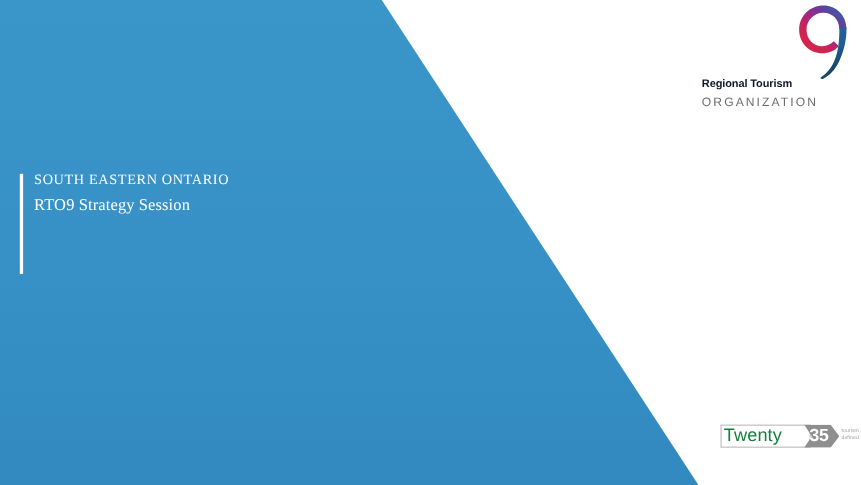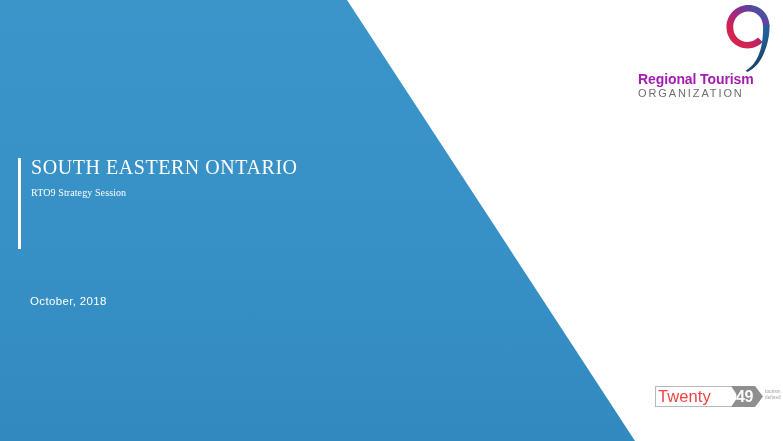--- a/index.html
+++ b/index.html
@@ -47,39 +47,39 @@
 
   
   .title-block {
     position: absolute;
     left: 31px;
     top: 155px;
     width: 430px;
   }
   .eyebrow {
     font-family: "Liberation Serif", serif;
-    font-size: 20px;
+    font-size: 13px;
     letter-spacing: 0.55px;
     color: #ffffff;
     line-height: 1.25;
     white-space: nowrap;
   }
   .main-title {
     font-family: "Liberation Sans", sans-serif;
     font-weight: bold;
     font-size: 31px;
     color: #ffffff;
     line-height: 1.22;
     letter-spacing: -0.2px;
     margin-top: 5px;
     white-space: nowrap;
   }
   .subtitle {
     font-family: "Liberation Serif", serif;
-    font-size: 10px;
+    font-size: 15px;
     color: #ffffff;
     line-height: 1.25;
     margin-top: 7px;
     letter-spacing: 0.1px;
     white-space: nowrap;
   }
 
   
   .byline-block {
     position: absolute;
@@ -130,23 +130,23 @@
     top: -2px;
     width: 52px;
     height: 68px;
   }
   .rto-sub1 {
     position: absolute;
     left: 6px;
     top: 66px;
     font-family: "Liberation Sans", sans-serif;
     font-weight: bold;
-    font-size: 14px;
+    font-size: 10px;
     letter-spacing: -0.1px;
-    color: #a21caf;
+    color: #0f172a;
     line-height: 1;
   }
   .rto-sub2 {
     position: absolute;
     left: 6px;
     top: 82px;
     font-family: "Liberation Sans", sans-serif;
     font-size: 11px;
     letter-spacing: 1.9px;
     color: #6d6d6d;
@@ -170,21 +170,21 @@
     height: 21px;
     border: 1.5px solid #b9b9b9;
     box-sizing: border-box;
   }
   .t31-word {
     position: absolute;
     left: 3px;
     top: 1px;
     font-family: "Liberation Sans", sans-serif;
     font-size: 16.5px;
-    color: #ef4444;
+    color: #15803d;
     letter-spacing: 0.1px;
     line-height: 19px;
   }
   .t31-num-wrap {
     position: absolute;
     left: 76px;
     top: 0px;
     width: 32px;
     height: 21px;
     background: #8f8f8f;
@@ -221,21 +221,20 @@
   <div class="bg-wedge"></div>
 
   <div class="accent-bar"></div>
 
   <div class="title-block">
     <div class="eyebrow">SOUTH EASTERN ONTARIO</div>
     <div class="subtitle">RTO9 Strategy Session</div>
   </div>
 
   <div class="byline-block">
-    <div class="date-line">October, 2018</div>
   </div>
 
   <div class="rto-logo">
 
     <div class="rto-nine">
       <svg width="52" height="68" viewBox="0 0 52 68" xmlns="http://www.w3.org/2000/svg">
         <defs>
           <linearGradient id="swirlGrad" x1="0%" y1="100%" x2="85%" y2="0%">
             <stop offset="0%" stop-color="#d8254a"></stop>
             <stop offset="32%" stop-color="#cf2352"></stop>
@@ -273,20 +272,20 @@
     </div>
 
     <div class="rto-sub1">Regional Tourism</div>
     <div class="rto-sub2">ORGANIZATION</div>
   </div>
 
   <div class="t31-logo">
     <div class="t31-box"></div>
     <div class="t31-word">Twenty</div>
     <div class="t31-num-wrap"></div>
-    <div class="t31-num">49</div>
+    <div class="t31-num">35</div>
     <div class="t31-tag">
       <div>tourism</div>
       <div>defined</div>
     </div>
   </div>
 
 </div>
 
 </body></html>

